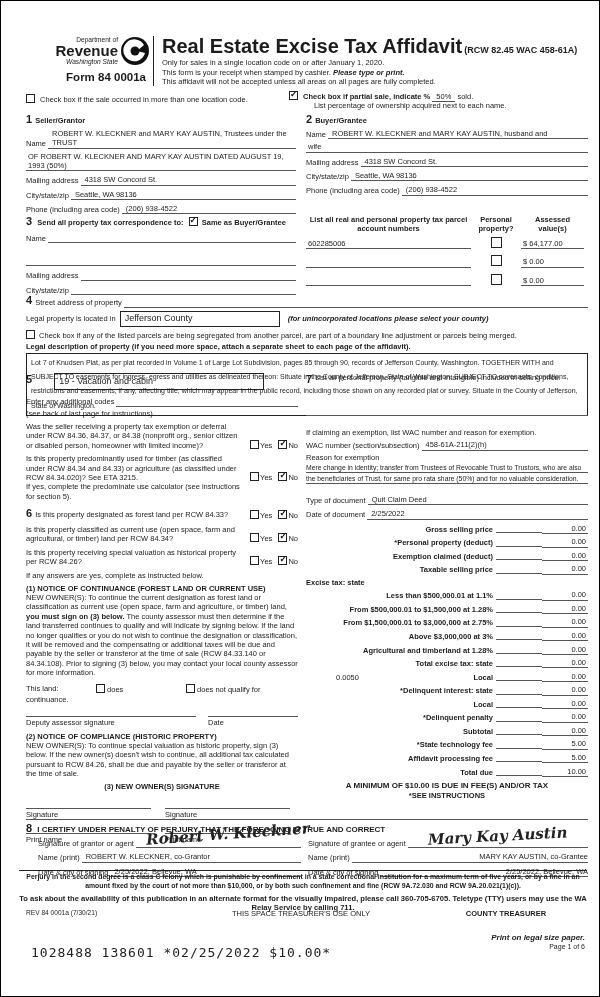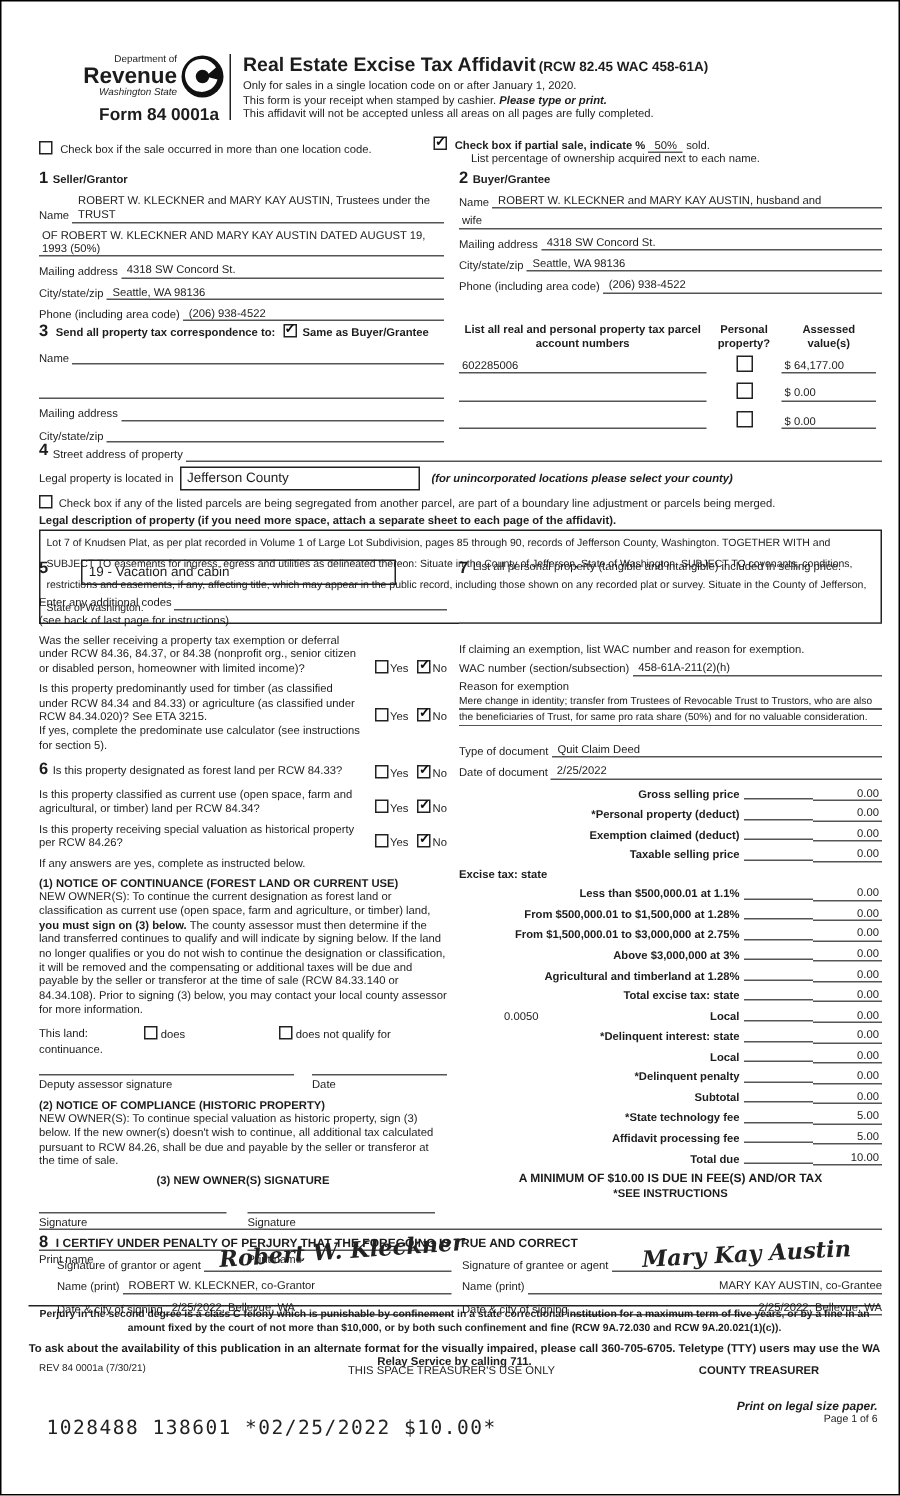--- a/index.html
+++ b/index.html
@@ -23,21 +23,21 @@
   .trow{display:flex;align-items:flex-end;margin-top:3.2px;position:relative;}
   .tsp{flex:1;}
   .tlabel{white-space:nowrap;flex:none;}
   .tleader{width:46px;border-bottom:1px solid #555;margin-left:3px;flex:none;height:1px;align-self:flex-end;margin-bottom:1px;}
   .tvalue{width:44px;flex:none;text-align:right;border-bottom:1px solid #555;padding-right:2px;}
   .colL{position:absolute;left:25px;width:272px;top:0;}
   .colR{position:absolute;left:305px;width:282px;top:0;}
   .ruled{background:repeating-linear-gradient(to bottom,transparent 0 10px,#555 10px 11px);line-height:11px;padding-bottom:1px;}
   .script{font-family:"DejaVu Serif",serif;font-style:italic;font-weight:bold;font-size:15px;white-space:nowrap;color:#222;}
   .smallcap{font-size:6.6px;}
-  .hdr-title{font-size:13px;font-weight:bold;line-height:1;}
+  .hdr-title{font-size:20px;font-weight:bold;line-height:1;}
   .legalbox{border:1.2px solid #222;padding:2px 4px;line-height:2.05;font-size:7px;}
   .county-box{border:1.2px solid #222;padding:1px 4px 2px 4px;width:150px;font-size:9px;}
   .codebox{border:1.2px solid #222;padding:2px 4px;width:200px;font-size:9px;}
 </style>
 </head>
 <body>
 
 <div class="page">
 
   <div class="abs" style="left:30px;top:35px;width:115px;text-align:right;">

